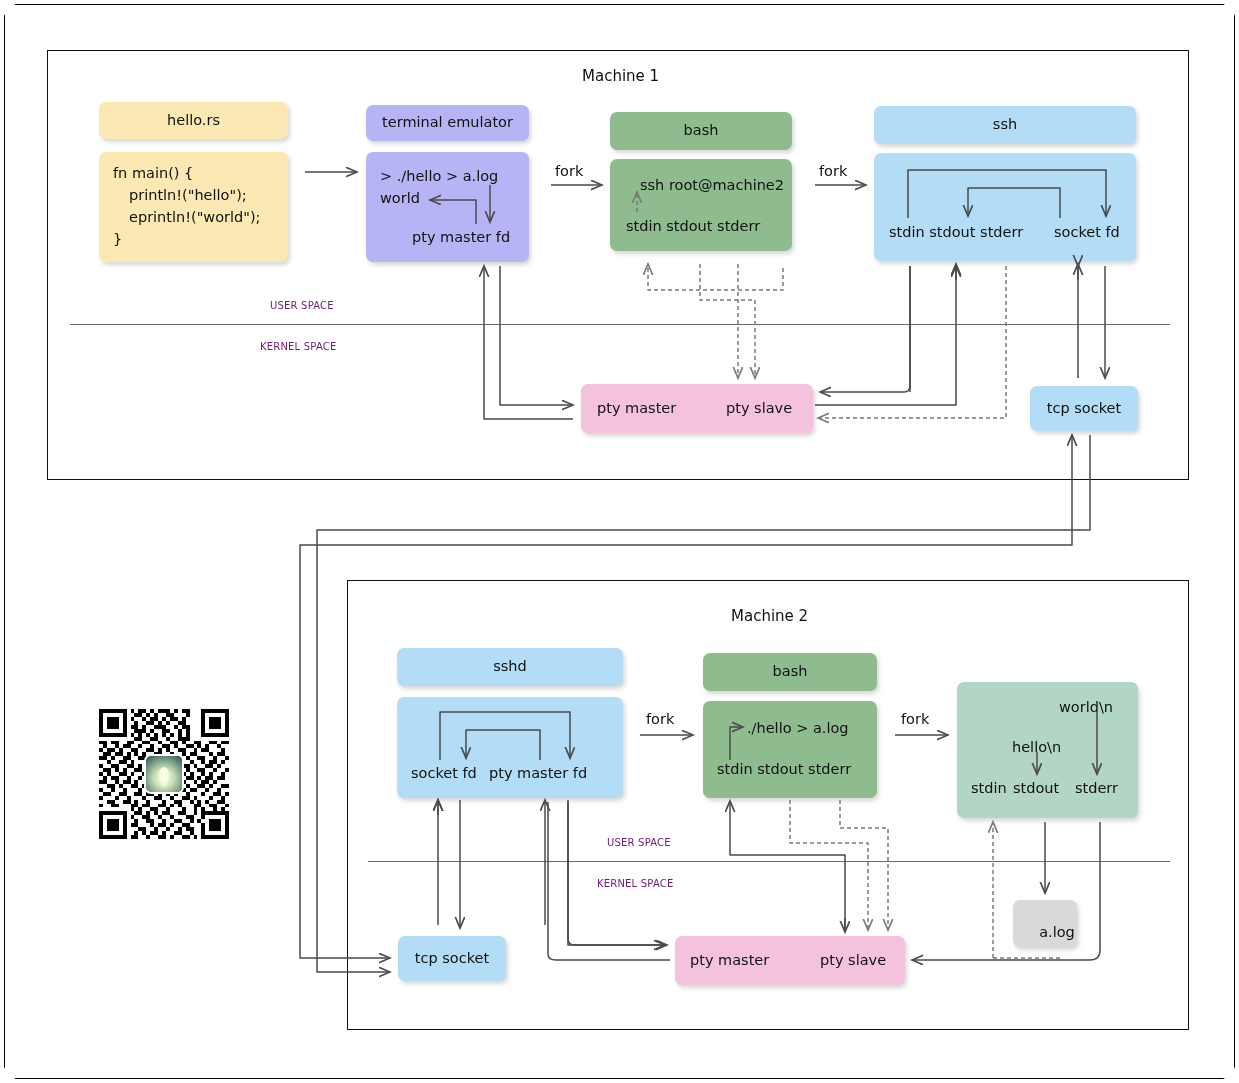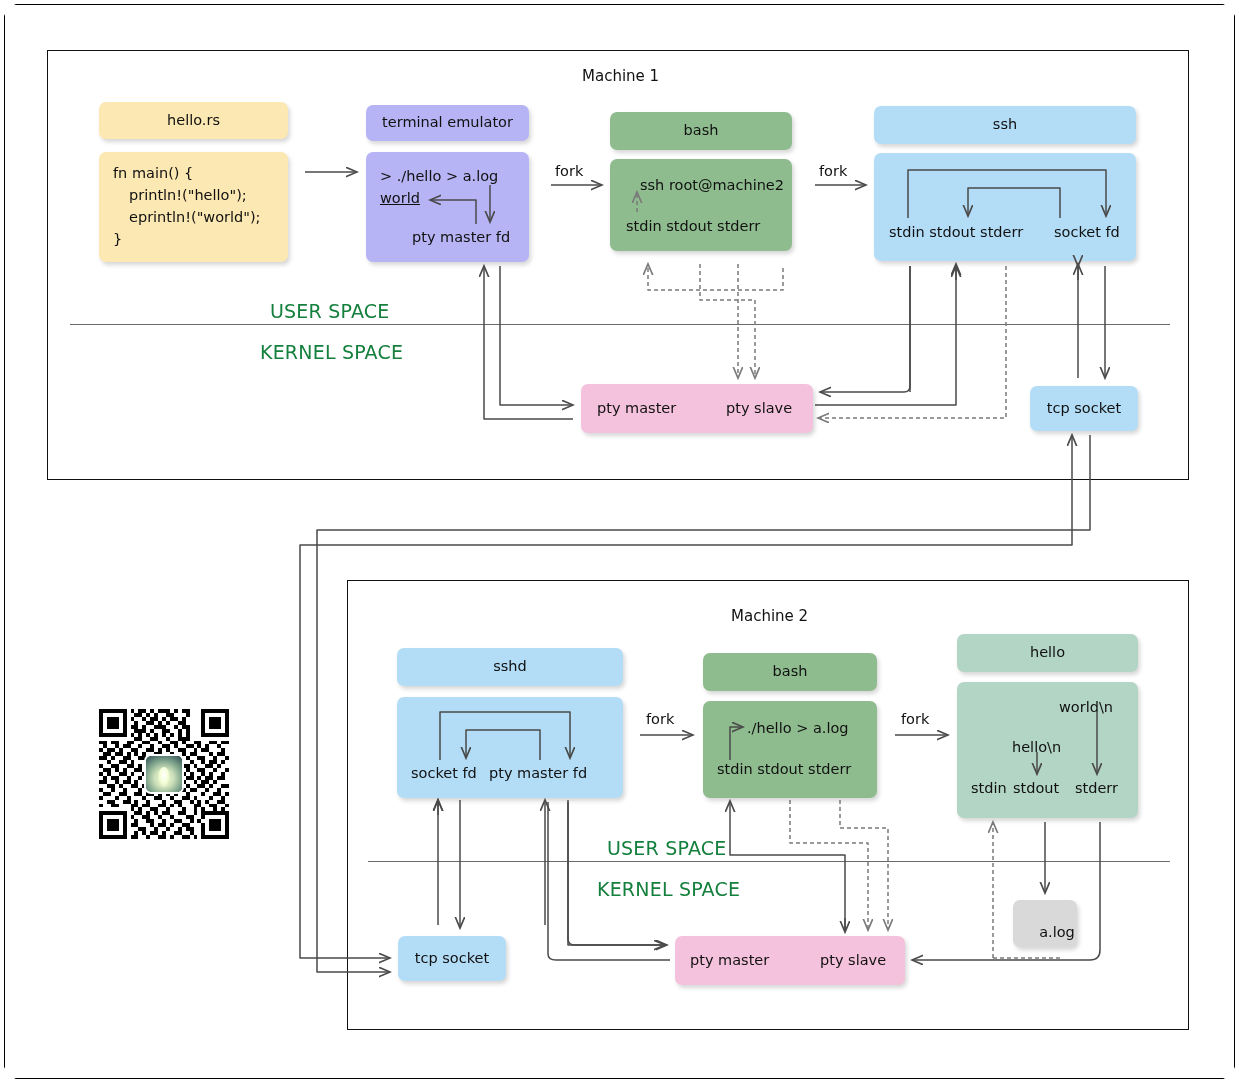--- a/index.html
+++ b/index.html
@@ -5,21 +5,21 @@
   html,body{margin:0;padding:0;background:#ffffff;}
   body{font-family:"DejaVu Sans","Liberation Sans",sans-serif;}
   #canvas{position:relative;width:1239px;height:1083px;background:#ffffff;overflow:hidden;border-radius:31px;}
   #outer-border{position:absolute;left:4px;top:4px;width:1231px;height:1075px;border:1px solid #000;box-sizing:border-box;}
   .machine-frame{position:absolute;border:1px solid #111;background:transparent;box-sizing:border-box;}
   .machine-title{position:absolute;font-size:15px;color:#111;white-space:nowrap;}
   .box{position:absolute;box-sizing:border-box;border-radius:7px;
        box-shadow:2px 3px 4px rgba(0,0,0,0.16);}
   .box-label{position:absolute;left:0;right:0;text-align:center;font-size:14.5px;color:#111;}
   .txt{position:absolute;font-size:14.5px;color:#111;white-space:nowrap;}
-  .space-label{position:absolute;font-size:19px;color:#15803d;letter-spacing:.2px;white-space:nowrap;}
+  .space-label{position:absolute;font-size:10px;color:#701a75;letter-spacing:.2px;white-space:nowrap;}
   .hline{position:absolute;height:0;border-top:1.4px solid #6b6b6b;}
   svg.ov{position:absolute;left:0;top:0;width:1239px;height:1083px;pointer-events:none;overflow:visible;}
   .qr{position:absolute;image-rendering:pixelated;}
   .qr-logo{position:absolute;border-radius:5px;background:
      radial-gradient(circle at 50% 62%, #f3f7cf 0%, #cfe2bb 32%, #7fa48c 62%, #2d4a52 100%);
      box-shadow:0 0 0 2px #fff;}
   .qr-logo:after{content:"";position:absolute;left:50%;top:30%;width:34%;height:56%;
      transform:translateX(-50%);border-radius:50% 50% 40% 40%;
      background:radial-gradient(ellipse at 50% 40%, #ffffff 0%, #f6ffd9 45%, rgba(214,235,180,.2) 80%);}
 </style>
@@ -40,21 +40,21 @@
   <div class="txt" style="left:113px;top:165px;">fn main() {</div>
   <div class="txt" style="left:129px;top:187px;">println!("hello");</div>
   <div class="txt" style="left:129px;top:209px;">eprintln!("world");</div>
   <div class="txt" style="left:113px;top:231px;">}</div>
 
   <div class="box" style="left:366px;top:105px;width:163px;height:36px;background:#b6b4f5;">
     <div class="box-label" style="top:9px;">terminal emulator</div>
   </div>
   <div class="box" style="left:366px;top:152px;width:163px;height:110px;background:#b6b4f5;"></div>
   <div class="txt" style="left:380px;top:168px;">&gt; ./hello &gt; a.log</div>
-  <div class="txt" style="left:380px;top:190px;text-decoration:underline;">world</div>
+  <div class="txt" style="left:380px;top:190px;">world</div>
   <div class="txt" style="left:412px;top:229px;">pty master fd</div>
 
   <div class="box" style="left:610px;top:112px;width:182px;height:38px;background:#8fbc8f;">
     <div class="box-label" style="top:10px;">bash</div>
   </div>
   <div class="box" style="left:610px;top:159px;width:182px;height:92px;background:#8fbc8f;"></div>
   <div class="txt" style="left:640px;top:177px;">ssh root@machine2</div>
   <div class="txt" style="left:626px;top:218px;">stdin stdout stderr</div>
 
   <div class="box" style="left:874px;top:106px;width:262px;height:38px;background:#b3ddf7;">
@@ -89,23 +89,20 @@
   <div class="txt" style="left:411px;top:765px;">socket fd</div>
   <div class="txt" style="left:489px;top:765px;">pty master fd</div>
 
   <div class="box" style="left:703px;top:653px;width:174px;height:38px;background:#8fbc8f;">
     <div class="box-label" style="top:10px;">bash</div>
   </div>
   <div class="box" style="left:703px;top:701px;width:174px;height:97px;background:#8fbc8f;"></div>
   <div class="txt" style="left:747px;top:720px;">./hello &gt; a.log</div>
   <div class="txt" style="left:717px;top:761px;">stdin stdout stderr</div>
 
-  <div class="box" style="left:957px;top:634px;width:181px;height:38px;background:#b3d5c6;">
-    <div class="box-label" style="top:10px;">hello</div>
-  </div>
   <div class="box" style="left:957px;top:682px;width:181px;height:136px;background:#b3d5c6;"></div>
   <div class="txt" style="left:1059px;top:699px;">world\n</div>
   <div class="txt" style="left:1012px;top:739px;">hello\n</div>
   <div class="txt" style="left:971px;top:780px;">stdin</div>
   <div class="txt" style="left:1013px;top:780px;">stdout</div>
   <div class="txt" style="left:1075px;top:780px;">stderr</div>
 
   <div class="txt" style="left:646px;top:711px;">fork</div>
   <div class="txt" style="left:901px;top:711px;">fork</div>
 

